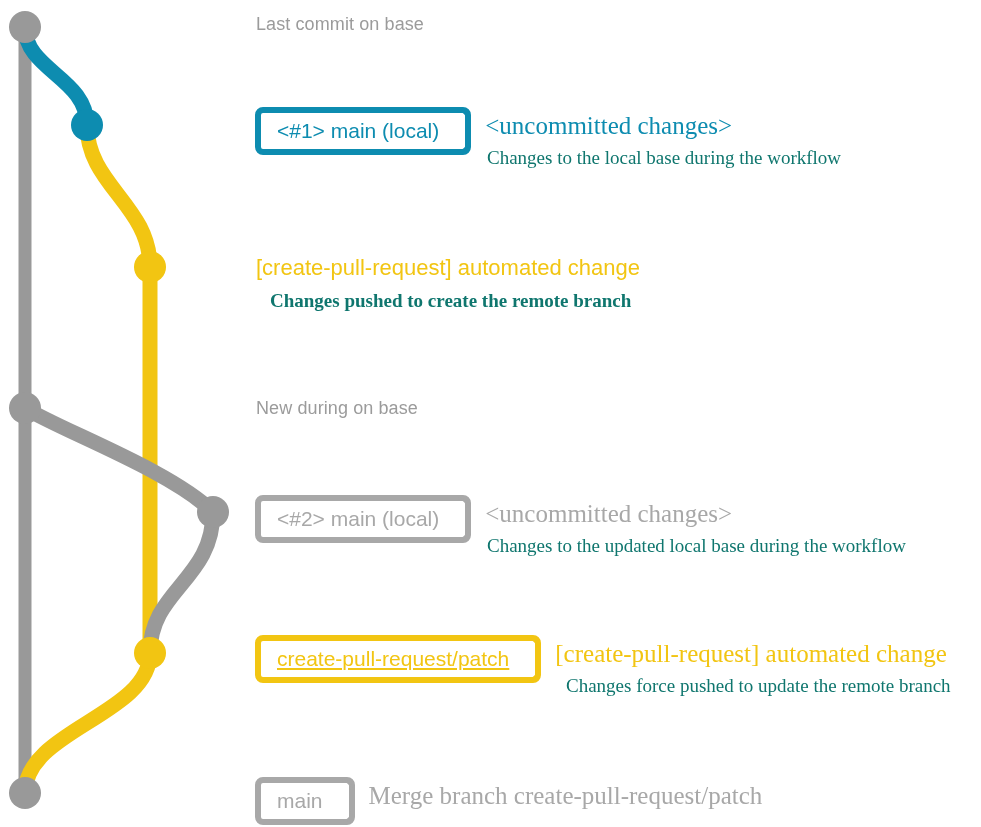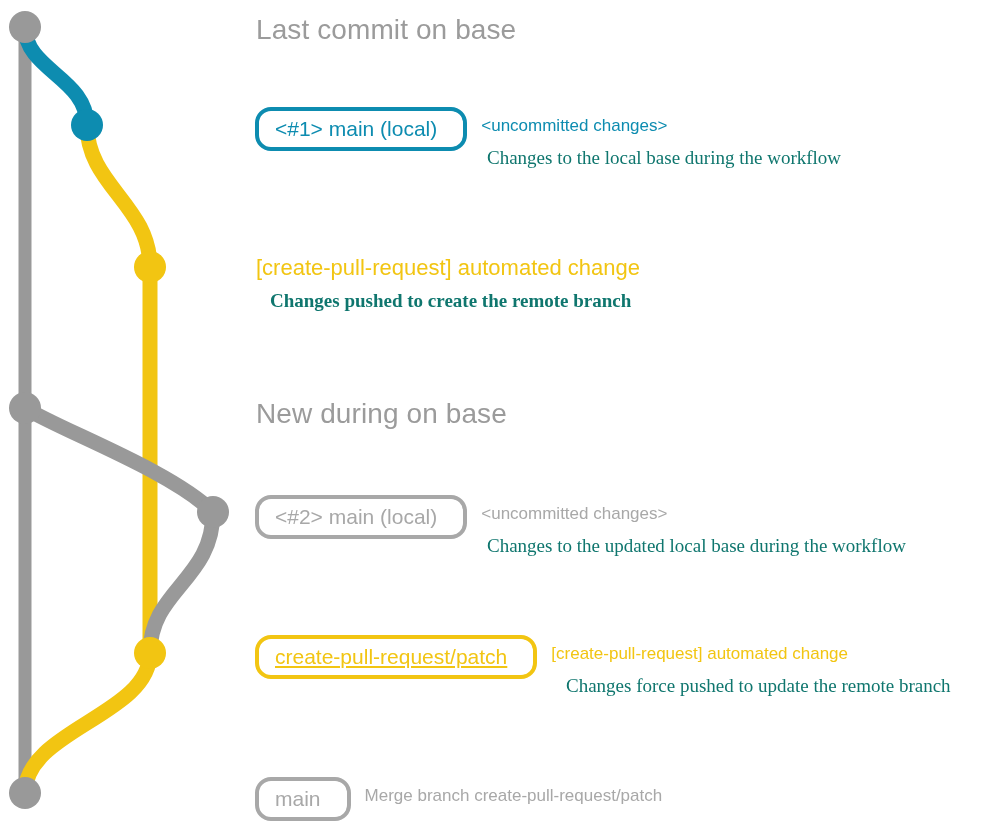--- a/index.html
+++ b/index.html
@@ -23,35 +23,35 @@
     height: 827px;
   }
   .row {
     position: absolute;
     display: flex;
     align-items: flex-start;
   }
   .heading-text {
     position: absolute;
     font-family: "Liberation Sans", sans-serif;
-    font-size: 28px;
+    font-size: 18px;
     color: #9b9b9b;
     white-space: nowrap;
     letter-spacing: 0.1px;
   }
   
   .badge-wrap {
     position: relative;
     display: inline-block;
   }
   .badge {
     display: inline-block;
     box-sizing: border-box;
-    border: 4px solid #22c55e;
-    border-radius: 16px;
+    border: 6px solid #22c55e;
+    border-radius: 8px;
     padding: 5px 26px 6px 16px;
     font-family: "Liberation Sans", sans-serif;
     font-size: 21px;
     line-height: 25px;
     color: #9b9b9b;
     white-space: nowrap;
     background: transparent;
   }
   
   .badge-inner-arc {
@@ -67,22 +67,22 @@
     pointer-events: none;
   }
   .badge.blue, .badge-wrap.blue .badge-inner-arc { border-color: #0d8cb0; }
   .badge.blue { color: #0d8cb0; }
   .badge.yellow, .badge-wrap.yellow .badge-inner-arc { border-color: #f2c512; }
   .badge.yellow { color: #f2c512; text-decoration: underline; }
   .badge.gray, .badge-wrap.gray .badge-inner-arc { border-color: #a8a8a8; padding-left: 16px; }
   .badge.gray { color: #a8a8a8; }
 
   .subject {
-    font-family: Liberation Sans, sans-serif;
-    font-size: 17px;
+    font-family: Liberation Serif, serif;
+    font-size: 25px;
     line-height: 25px;
     white-space: nowrap;
     margin-left: 14px;
     padding-top: 6px;
   }
   .subject.blue   { color: #0d8cb0; }
   .subject.yellow { color: #f2c512; }
   .subject.gray   { color: #a8a8a8; }
 
   .subject-nobadge {

